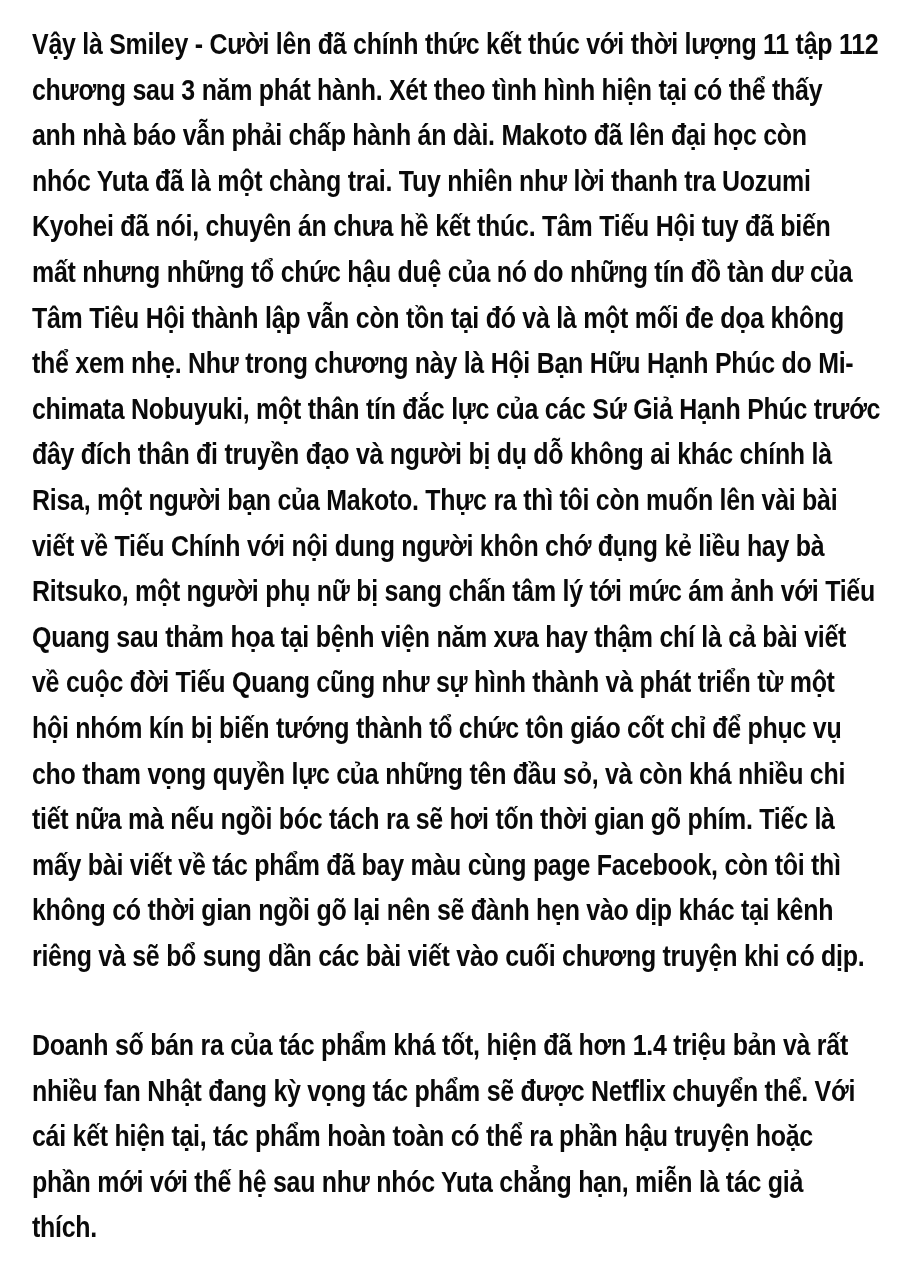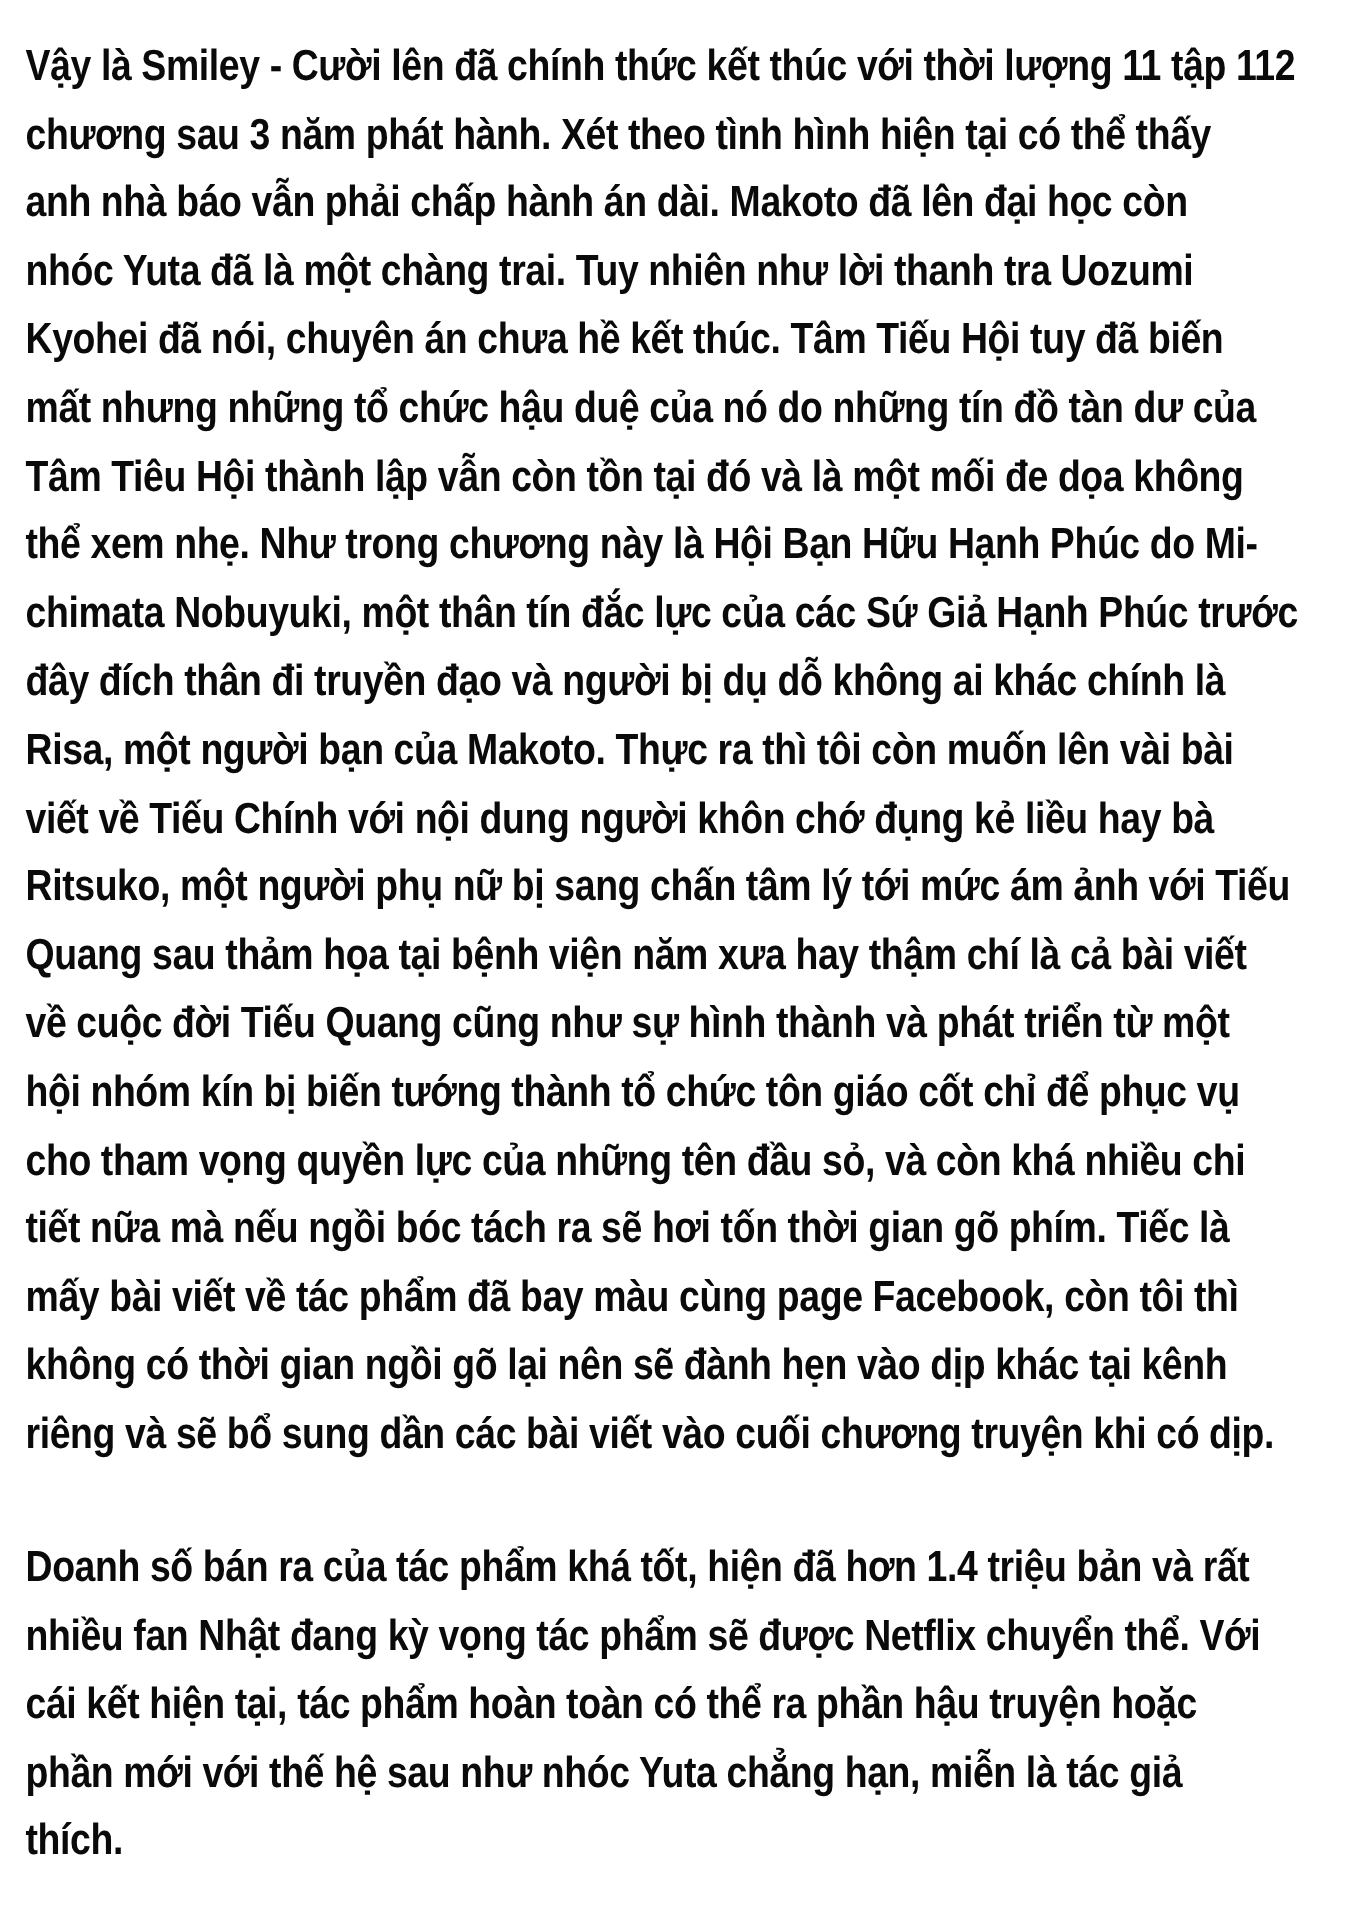--- a/index.html
+++ b/index.html
@@ -8,21 +8,21 @@
       background: #ffffff;
     }
     body {
       width: 900px;
       height: 1280px;
       overflow: hidden;
       position: relative;
     }
     .page {
       position: absolute;
-      left: 1px;
+      left: 16px;
       top: 0;
       width: 724px;
       height: 1280px;
       background: #ffffff;
       text-decoration: underline;
     }
     .para {
       position: absolute;
       left: 16px;
       width: 880px;

